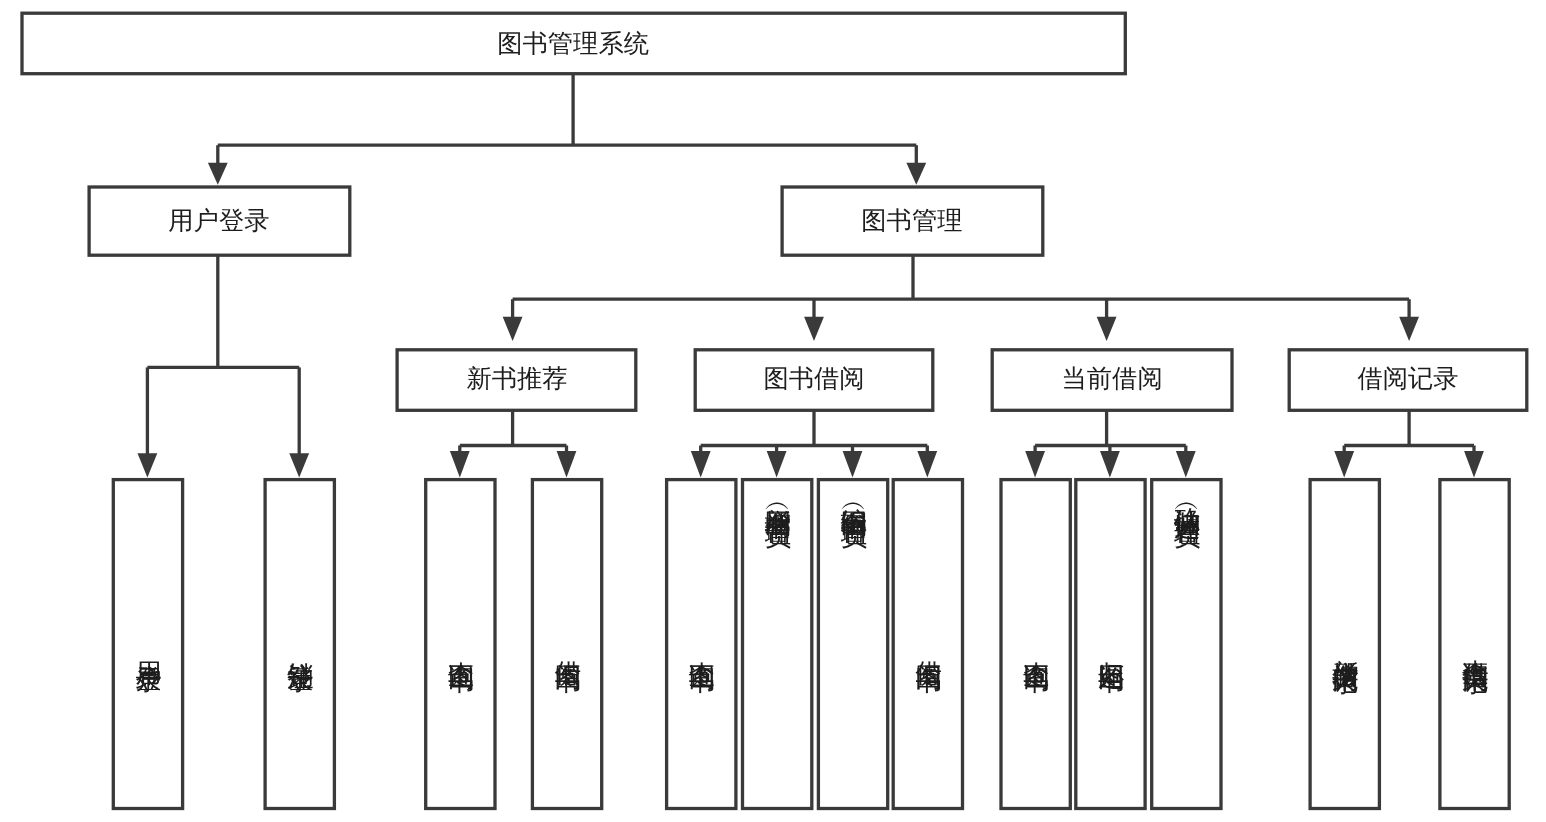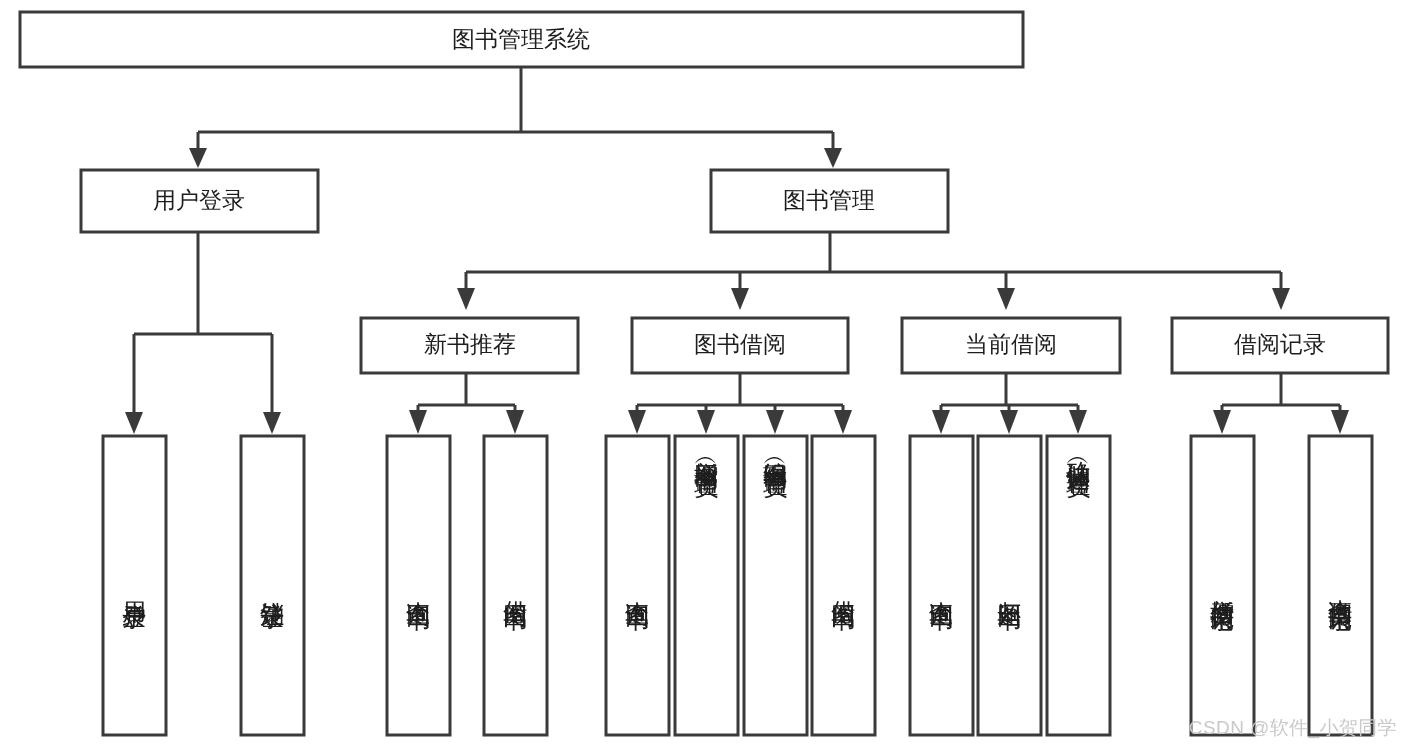--- a/index.html
+++ b/index.html
@@ -227,14 +227,13 @@
   <div class="vtext-wrap" style="left:1047px; top:436px; width:63px; height:299px; align-items:flex-start;">
     <span class="vtext" style="margin-top:6px;">确认归还（管理员）</span>
   </div>
   <div class="vtext-wrap" style="left:1191px; top:436px; width:63px; height:299px;">
     <span class="vtext">新增借阅记录</span>
   </div>
   <div class="vtext-wrap" style="left:1309px; top:436px; width:63px; height:299px;">
     <span class="vtext">查询借阅记录</span>
   </div>
 
-  <div class="watermark">CSDN @软件_小贺同学</div>
 </div>
 
 </body></html>

